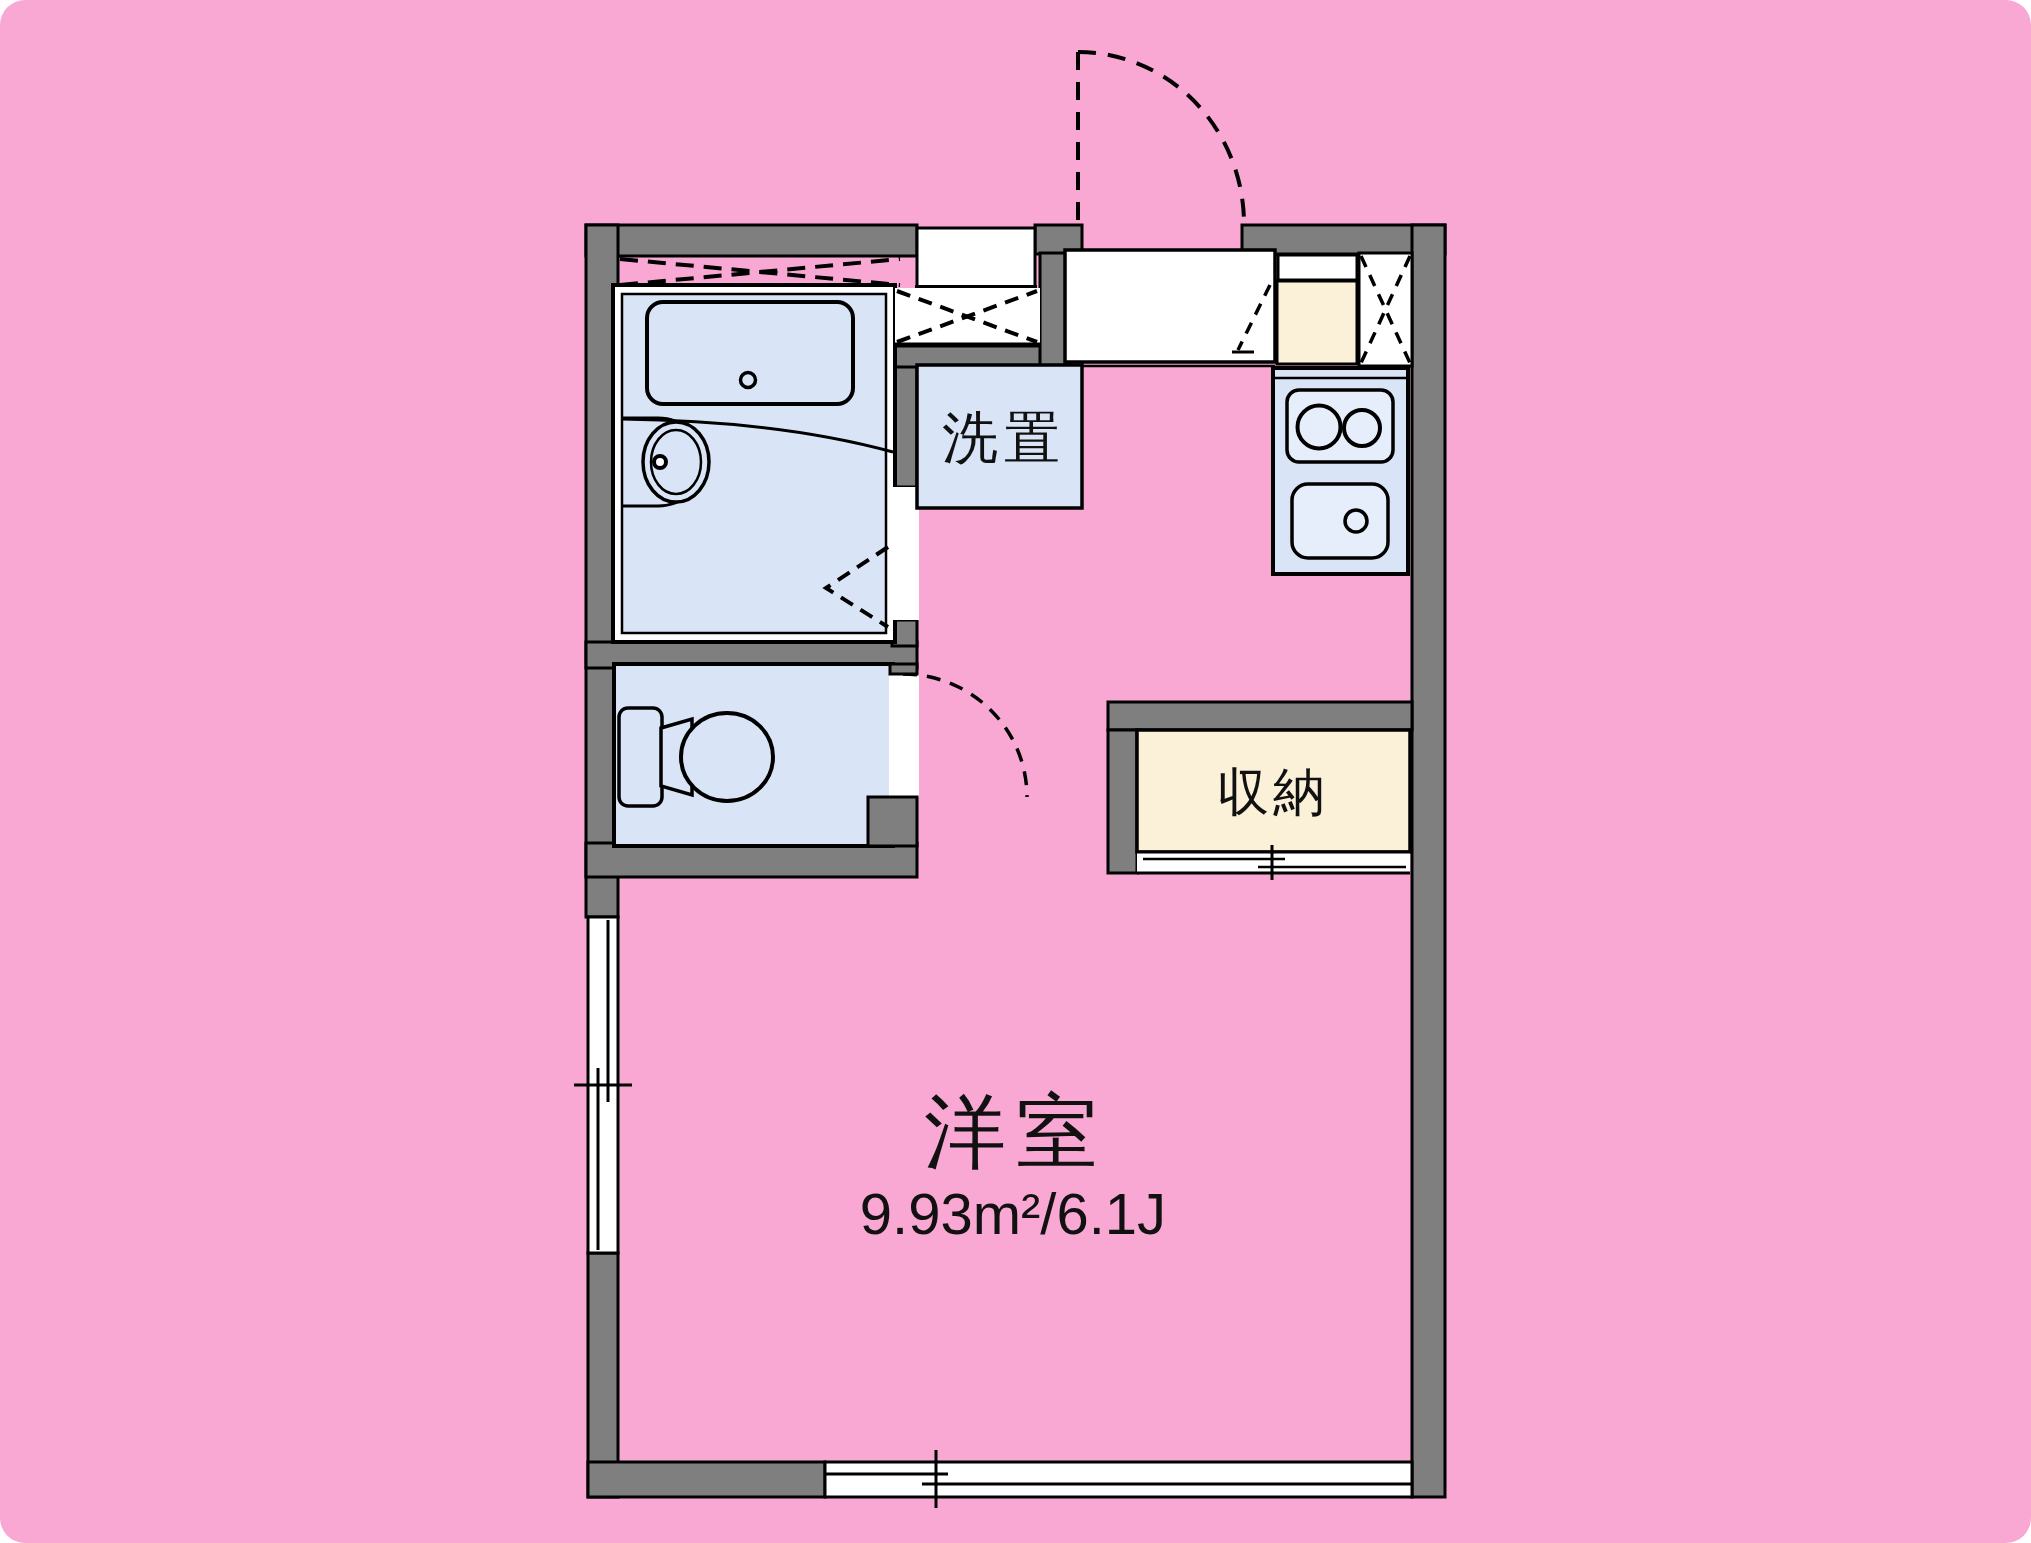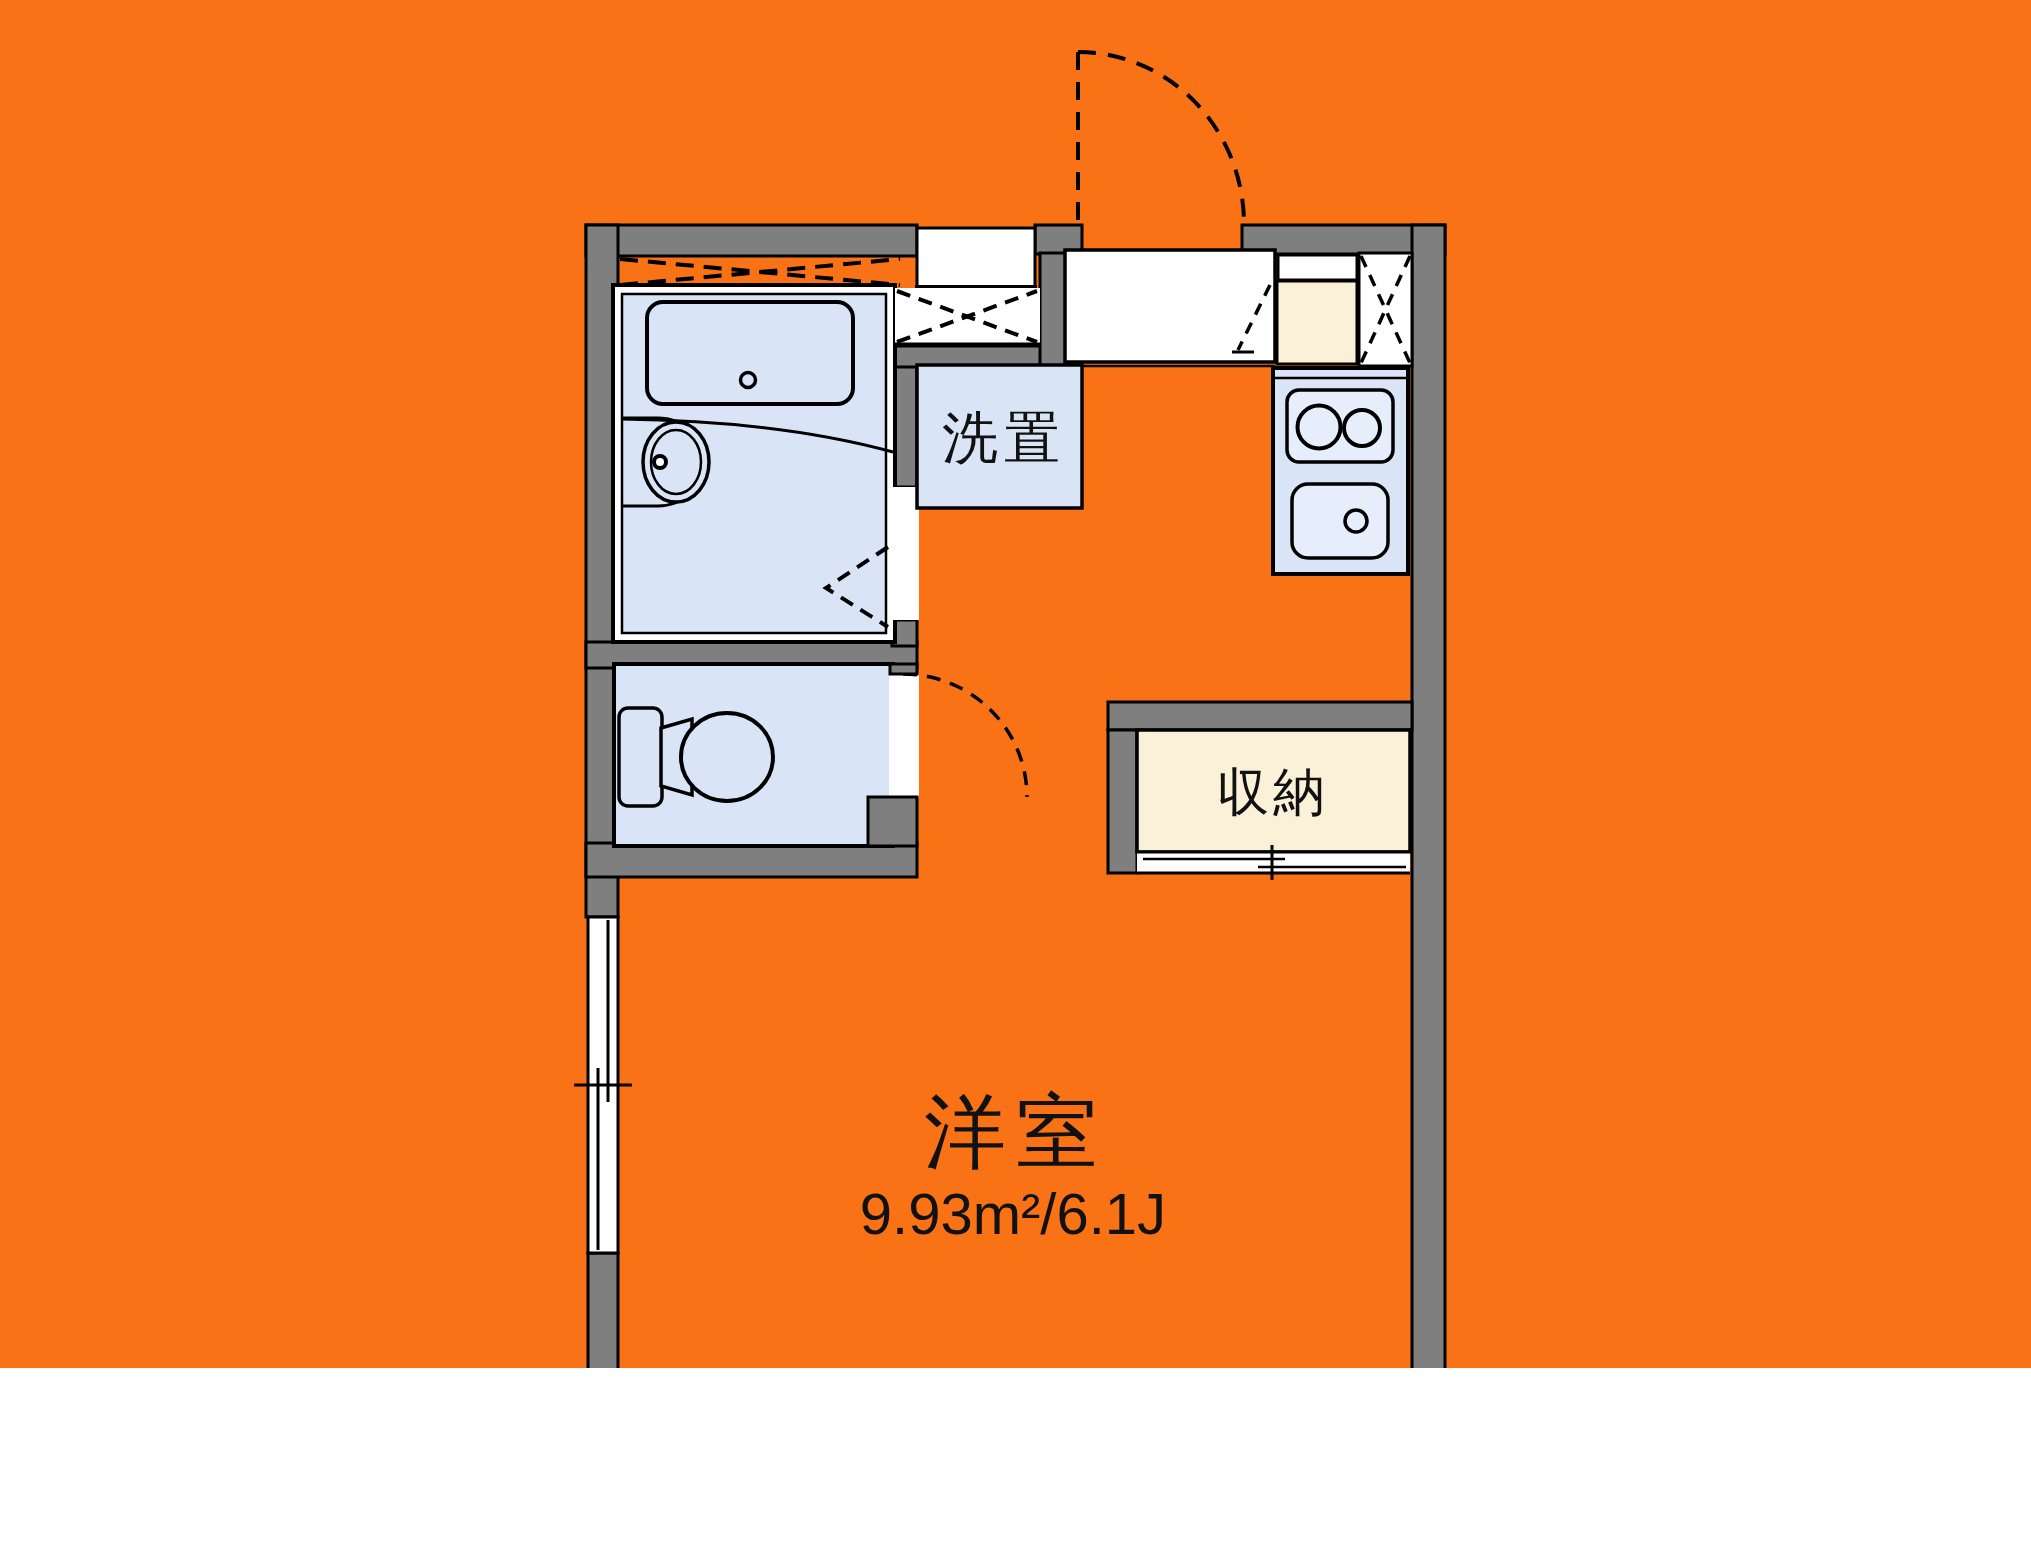--- a/index.html
+++ b/index.html
@@ -1,17 +1,17 @@
 <!DOCTYPE html>
 <html><head>
 <meta charset="utf-8">
 <style>
   html,body{margin:0;padding:0;background:#fff;}
-  .stage{position:relative;width:2031px;height:1368px;background:#f97316;overflow:hidden;
-         font-family:"Liberation Sans",sans-serif;}
+  .stage{position:relative;width:2031px;height:1543px;background:#f9a8d4;overflow:hidden;
+         font-family:"Liberation Sans",sans-serif;border-radius:25px;}
   .stage svg{position:absolute;left:0;top:0;}
   text{fill:#111111;font-family:"Liberation Sans",sans-serif;}
   .room-label{font-size:82px;letter-spacing:10px;}
   .area-label{font-size:58px;}
   .box-label-m{font-size:56px;letter-spacing:6px;}
   .box-label-s{font-size:52px;letter-spacing:4px;}
 </style>
 </head>
 <body>
 

